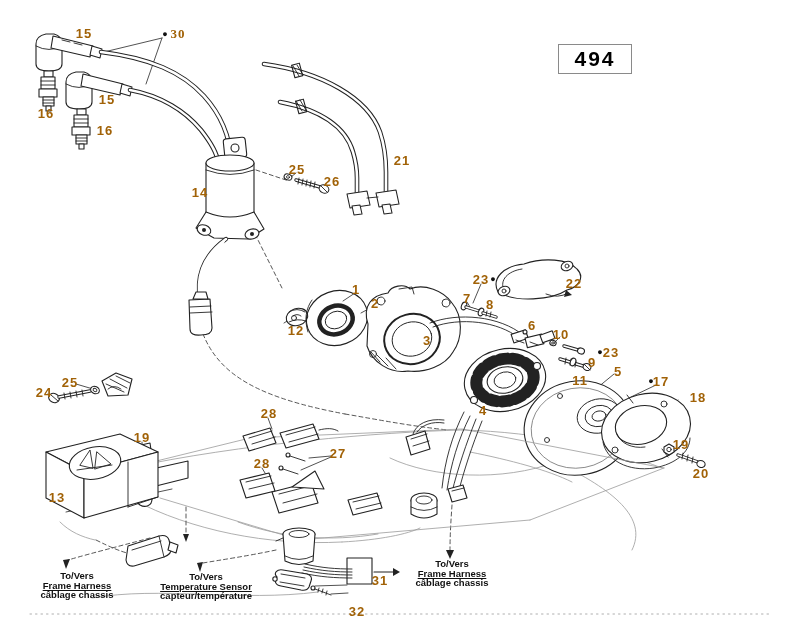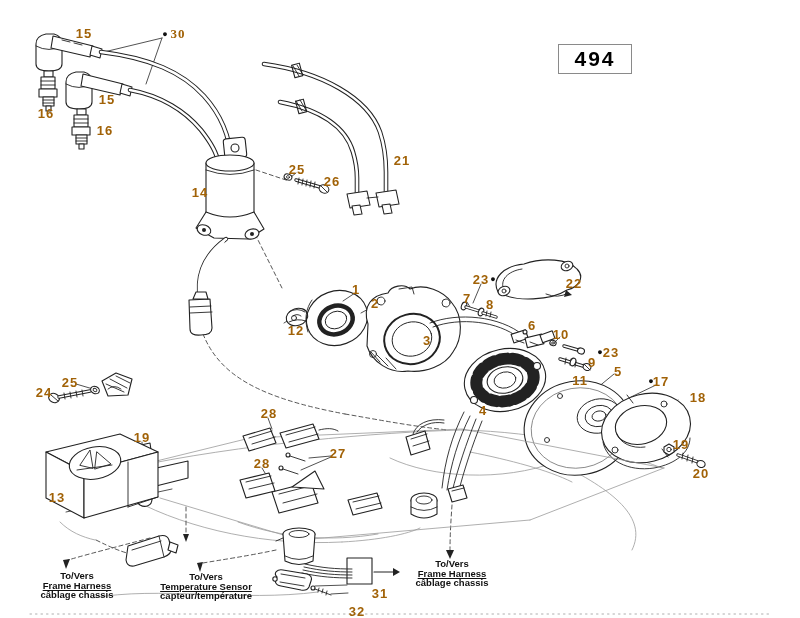--- a/index.html
+++ b/index.html
@@ -445,20 +445,20 @@
       <span class="part-label" style="left: 681px; top: 444px;">19</span>
       <span class="part-label" style="left: 701px; top: 453px; margin-top: 20px;">20</span>
       <span class="part-label" style="left: 44px; top: 392px;">24</span>
       <span class="part-label" style="left: 70px; top: 382px;">25</span>
       <span class="part-label" style="left: 142px; top: 437px;">19</span>
       <span class="part-label" style="left: 57px; top: 497px;">13</span>
       <span class="part-label" style="left: 269px; top: 413px;">28</span>
       <span class="part-label" style="left: 262px; top: 463px;">28</span>
       <span class="part-label" style="left: 338px; top: 453px;">27</span>
       <span class="part-label" style="left: 357px; top: 585px; margin-top: 26px;">32</span>
-      <span class="part-label" style="left: 358px; top: 593px; padding-left: 44px;">31</span>
+      <span class="part-label" style="left: 358px; top: 580px; padding-left: 44px;">31</span>
       <span class="marker-dot" style="left: 165px; top: 34px;">●</span>
       <span class="marker-dot" style="left: 493px; top: 279px;">●</span>
       <span class="marker-dot" style="left: 600px; top: 352px;">●</span>
       <span class="marker-dot" style="left: 651px; top: 381px;">●</span>
     </div>
 
 </div>
 
 </body></html>

